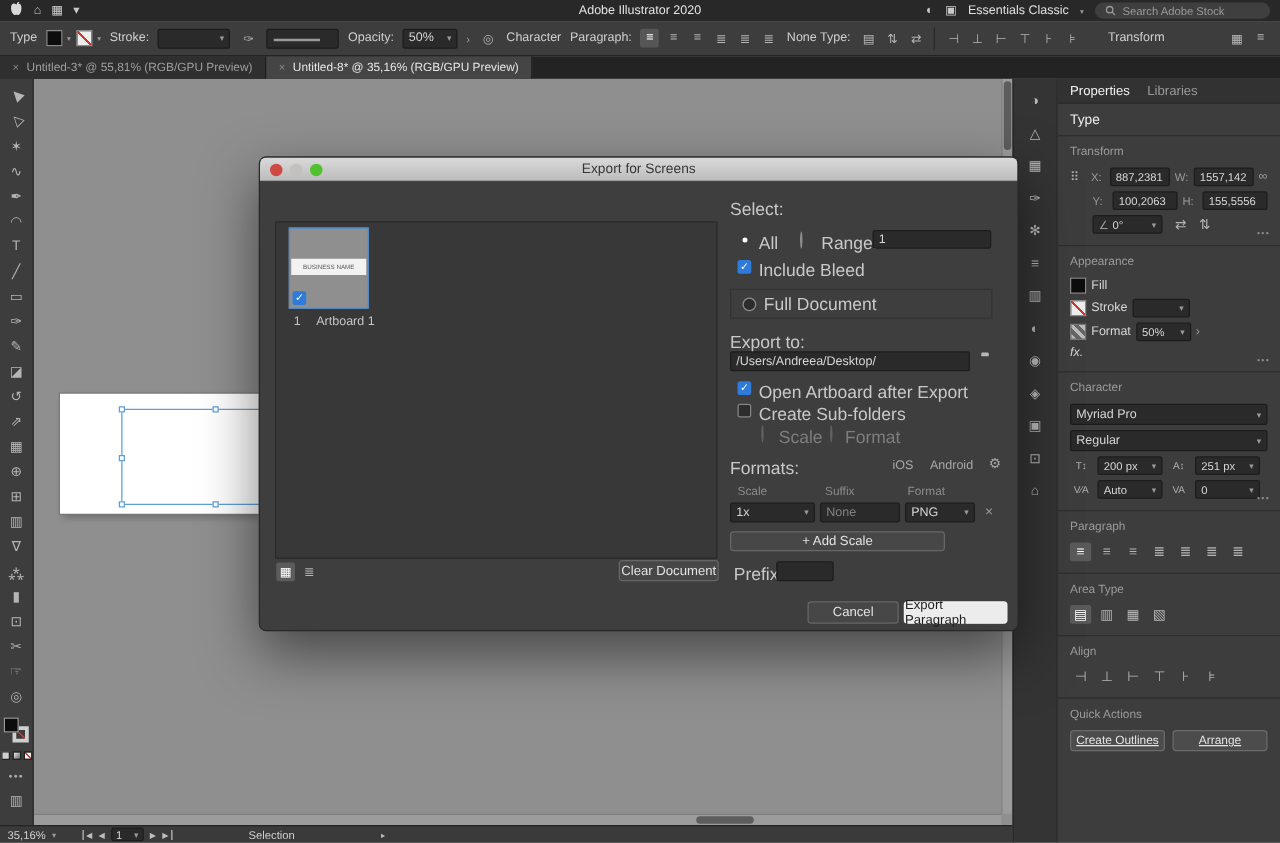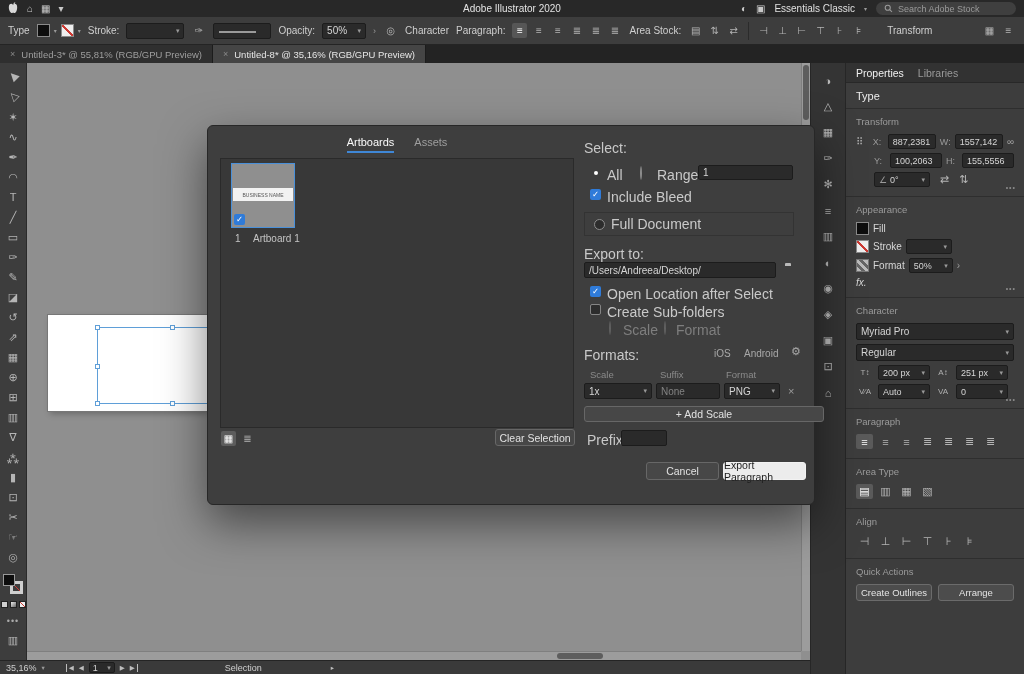--- a/index.html
+++ b/index.html
@@ -87,21 +87,21 @@
   .w46 { width:46px; height:15px; font-size:9px; }
   .w40 { width:44px; height:15px; font-size:9px; }
   .ref { width:14px; color:#b0b0b0; font-size:10px;}
   .linkicon { margin-left:auto; color:#9f9f9f; font-size:10px;}
   .flip { color:#b5b5b5; font-size:11px; margin-left:6px;}
   .checker { width:13px; height:13px; border:1px solid #777; background:repeating-linear-gradient(45deg,#bbb 0 3px,#666 3px 6px);}
   .sel100 { width:100%; height:17px; }
   .charicon { color:#b0b0b0; font-size:8px; width:18px; text-align:center;}
   .pbtn { display:flex; align-items:center; justify-content:center; width:17px; height:15px; color:#b5b5b5; font-size:11px; border-radius:2px;}
   .pbtn.active { background:#5a5a5a; color:#fff; }
-  .qbtn { flex:1; height:17px; display:flex; align-items:center; justify-content:center; background:#4c4c4c; border:1px solid #6b6b6b; border-radius:3px; color:#e4e4e4; font-size:9.5px;}
+  .qbtn { flex:1; height:17px; display:flex; align-items:center; justify-content:center; background:#4c4c4c; border:1px solid #6b6b6b; border-radius:3px; color:#e4e4e4; font-size:9.5px;text-decoration:underline;}
 
   
   .dialog { position:absolute; left:207px; top:125px; width:608px; height:380px; background:#3e3e3e; border:1px solid #272727; border-radius:6px; box-shadow:0 18px 45px rgba(0,0,0,.5); z-index:10; font-size:11px; color:#c9c9c9;}
   .dlg-title { height:19px; background:linear-gradient(#dadada,#bdbdbd); border-radius:5px 5px 0 0; color:#373737; text-align:center; line-height:19px; font-size:11px; position:relative; border-bottom:1px solid #9a9a9a;}
   .tl { position:absolute; top:4.5px; width:10px; height:10px; border-radius:50%; }
   .dlg-body { position:relative; height:360px; }
   .abs { position:absolute; }
   .dtabel { font-size:11px; color:#9f9f9f; padding-bottom:3px; }
   .dtabel.active { color:#fafafa; border-bottom:2px solid #3f87d6; }
   .ab-panel { position:absolute; left:12px; top:32px; width:354px; height:270px; background:#383838; border:1px solid #2a2a2a; }
@@ -181,21 +181,21 @@
     <span>Paragraph:</span>
     <span class="cgroup">
 
     <span class="cbicon active">≡</span>
         <span class="cbicon">≡</span>
         <span class="cbicon">≡</span>
         <span class="cbicon">≣</span>
         <span class="cbicon">≣</span>
         <span class="cbicon">≣</span>
       </span>
-    <span>Area Stock:</span>
+    <span>None Type:</span>
     <span class="cgroup">
 
     <span class="cbicon">▤</span>
         <span class="cbicon">⇅</span>
         <span class="cbicon">⇄</span>
       </span>
     <span class="sep"></span>
     <span class="cgroup">
 
     <span class="cbicon">⊣</span>
@@ -288,21 +288,21 @@
   </div>
 
   <div class="statusbar">
     <span>35,16%</span>
     <span class="dd8">▾</span>
     <span class="nav" style="margin-left:16px;border-left:1px solid #bdbdbd;padding-left:2px">◀</span>
     <span class="nav">◀</span>
     <span class="fld dd pgfld">1</span>
     <span class="nav">▶</span>
     <span class="nav" style="border-right:1px solid #bdbdbd;padding-right:2px">▶</span>
-    <span style="margin-left:82px;color:#d0d0d0">Selection</span>
+    <span style="margin-left:56px;color:#d0d0d0">Selection</span>
     <span class="nav" style="margin-left:64px">▸</span>
   </div>
 
   <div class="strip">
 
   <span class="picon">◑</span>
       <span class="picon">△</span>
       <span class="picon">▦</span>
       <span class="picon">✑</span>
       <span class="picon">✻</span>
@@ -439,43 +439,45 @@
     <div class="section" style="border-bottom:none">
       <div class="sec-h">Quick Actions</div>
       <div class="trow" style="margin-bottom:0;gap:6px">
         <span class="qbtn">Create Outlines</span>
         <span class="qbtn">Arrange</span>
       </div>
     </div>
   </div>
 
   <div class="dialog">
+    <div class="dlg-title">
+      <span class="tl" style="left:8px;background:#ce4a42"></span>
+      <span class="tl" style="left:24px;background:#c3c1bf"></span>
+      <span class="tl" style="left:40px;background:#51c22e"></span>
+      <span>Export for Screens</span>
+    </div>
     <div class="dlg-body">
       
-      <div class="abs" style="left:12px;top:10px;width:354px;display:flex;justify-content:center;gap:20px">
-        <span class="dtabel active">Artboards</span>
-        <span class="dtabel">Assets</span>
-      </div>
 
       
       <div class="ab-panel">
         <div class="thumb">
           <div class="thumb-strip">
             <span>BUSINESS NAME</span>
           </div>
         </div>
         <span class="cb on abs" style="left:13px;top:55px">✓</span>
         <span class="abs" style="left:14px;top:74px;font-size:10px;color:#c4c4c4">1</span>
         <span class="abs" style="left:32px;top:74px;font-size:10px;color:#c4c4c4">Artboard 1</span>
       </div>
 
       
       <span class="viewbtn active abs" style="left:13px;top:305px">▦</span>
       <span class="viewbtn abs" style="left:32px;top:305px">≣</span>
-      <span class="dbtn abs" style="left:287px;top:303px;width:80px;height:17px">Clear Selection</span>
+      <span class="dbtn abs" style="left:287px;top:303px;width:80px;height:17px">Clear Document</span>
       <span class="abs dlbl" style="left:379px;top:306px">Prefix:</span>
       <span class="fld abs" style="left:413px;top:304px;width:46px;height:16px"></span>
 
       
       <span class="abs dlbl" style="left:376px;top:14px">Select:</span>
 
       <span class="rd on abs" style="left:382px;top:41px"></span>
       <span class="abs dlbl" style="left:399px;top:41px">All</span>
       <span class="rd off abs" style="left:432px;top:41px"></span>
       <span class="abs dlbl" style="left:449px;top:41px">Range:</span>
@@ -487,21 +489,21 @@
       <div class="abs row" style="left:376px;top:86px;width:210px;height:24px;border:1px solid #333;padding-left:9px">
         <span class="rd off"></span>
         <span class="dlbl">Full Document</span>
       </div>
 
       <span class="abs dlbl" style="left:376px;top:120px">Export to:</span>
       <span class="fld abs" style="left:376px;top:136px;width:192px;height:16px">/Users/Andreea/Desktop/</span>
       <span class="folder abs" style="left:575px;top:140px"></span>
 
       <span class="cb on abs" style="left:382px;top:160px">✓</span>
-      <span class="abs dlbl" style="left:399px;top:160px">Open Location after Select</span>
+      <span class="abs dlbl" style="left:399px;top:160px">Open Artboard after Export</span>
 
       <span class="cb off abs" style="left:382px;top:178px"></span>
       <span class="abs dlbl" style="left:399px;top:178px">Create Sub-folders</span>
 
       <span class="rd dis abs" style="left:399px;top:196px"></span>
       <span class="abs dlbl dim" style="left:415px;top:196px">Scale</span>
       <span class="rd dis abs" style="left:452px;top:196px"></span>
       <span class="abs dlbl dim" style="left:468px;top:196px">Format</span>
 
       <span class="abs dlbl" style="left:376px;top:221px">Formats:</span>
@@ -511,21 +513,21 @@
 
       <span class="abs colh" style="left:382px;top:243px">Scale</span>
       <span class="abs colh" style="left:452px;top:243px">Suffix</span>
       <span class="abs colh" style="left:518px;top:243px">Format</span>
 
       <span class="fld dd abs" style="left:376px;top:257px;width:68px;height:16px">1x</span>
       <span class="fld abs" style="left:448px;top:257px;width:64px;height:16px;color:#828282">None</span>
       <span class="fld dd abs" style="left:516px;top:257px;width:56px;height:16px">PNG</span>
       <span class="abs" style="left:580px;top:259px;color:#9c9c9c;font-size:11px">×</span>
 
-      <span class="dbtn abs" style="left:376px;top:280px;width:240px;height:16px">+ Add Scale</span>
+      <span class="dbtn abs" style="left:376px;top:280px;width:172px;height:16px">+ Add Scale</span>
 
       
       <span class="dbtn abs" style="left:438px;top:336px;width:73px;height:18px">Cancel</span>
       <span class="dbtn primary abs" style="left:515px;top:336px;width:83px;height:18px">Export Paragraph</span>
     </div>
   </div>
 
 </div>
 
 </body></html>

